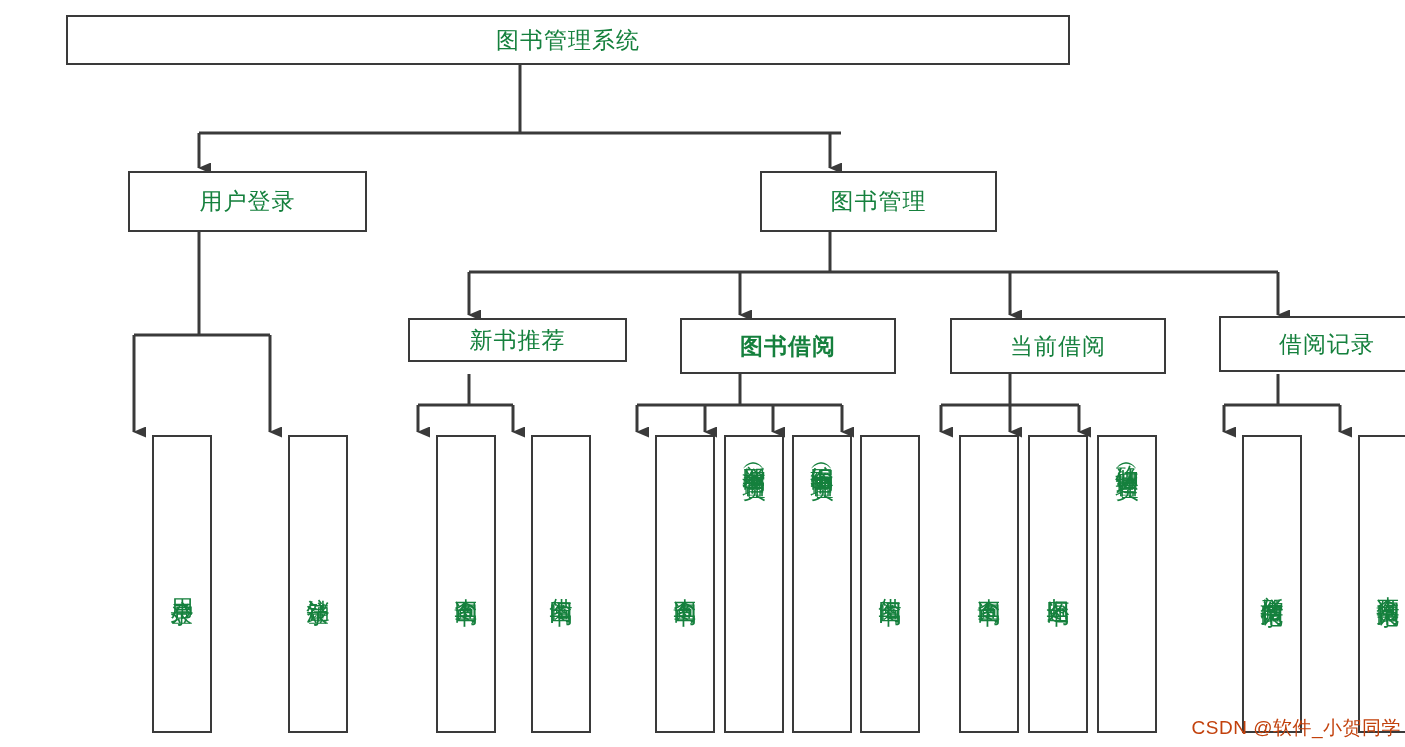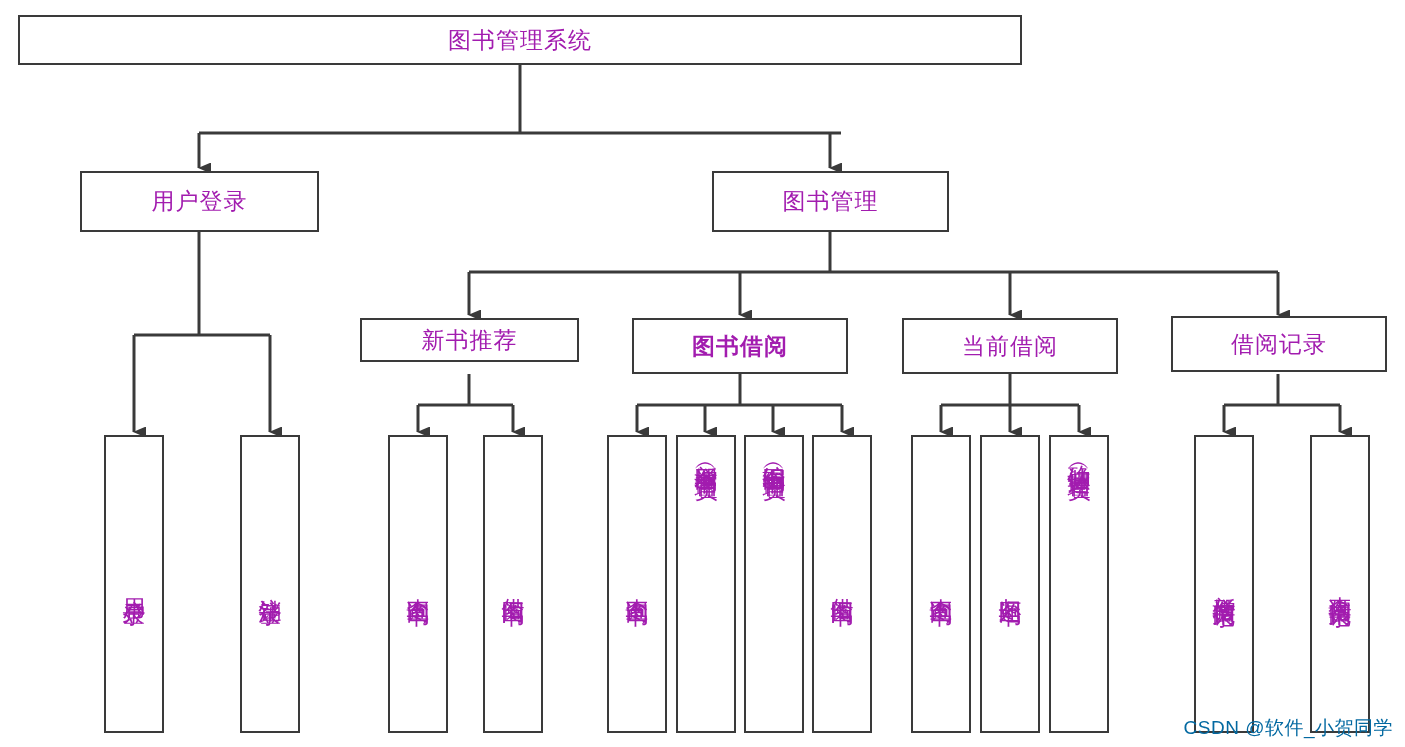--- a/index.html
+++ b/index.html
@@ -12,22 +12,23 @@
   }
   #diagram{position:absolute;left:0;top:0;width:1405px;height:747px;}
   .node{
     position:absolute;
     box-sizing:border-box;
     border:2px solid #3a3a3a;
     background:#ffffff;
     display:flex;
     align-items:center;
     justify-content:center;
-    color:#a21caf;
+    color:#15803d;
     z-index:3;
+    margin-left:48px;
   }
   .node.horiz{
     font-size:23px;
     letter-spacing:1px;
   }
   .node.vert{
     font-size:23px;
     align-items:flex-start;
     justify-content:center;
     padding-top:10px;
@@ -41,24 +42,24 @@
     text-orientation:upright;
     line-height:1.18;
     letter-spacing:2px;
     white-space:nowrap;
     -webkit-text-orientation:upright;
   }
   .hlabel{white-space:nowrap;}
   svg#wires{position:absolute;left:0;top:0;width:1405px;height:747px;z-index:1;}
   #watermark{
     position:absolute;
-    right:12px;
+    right:4px;
     bottom:6px;
     font-size:19px;
-    color:#0369a1;
+    color:#c2410c;
     z-index:5;
     white-space:nowrap;
     letter-spacing:0.5px;
   }
 </style>
 </head>
 <body>
 
 <div id="diagram">
 

